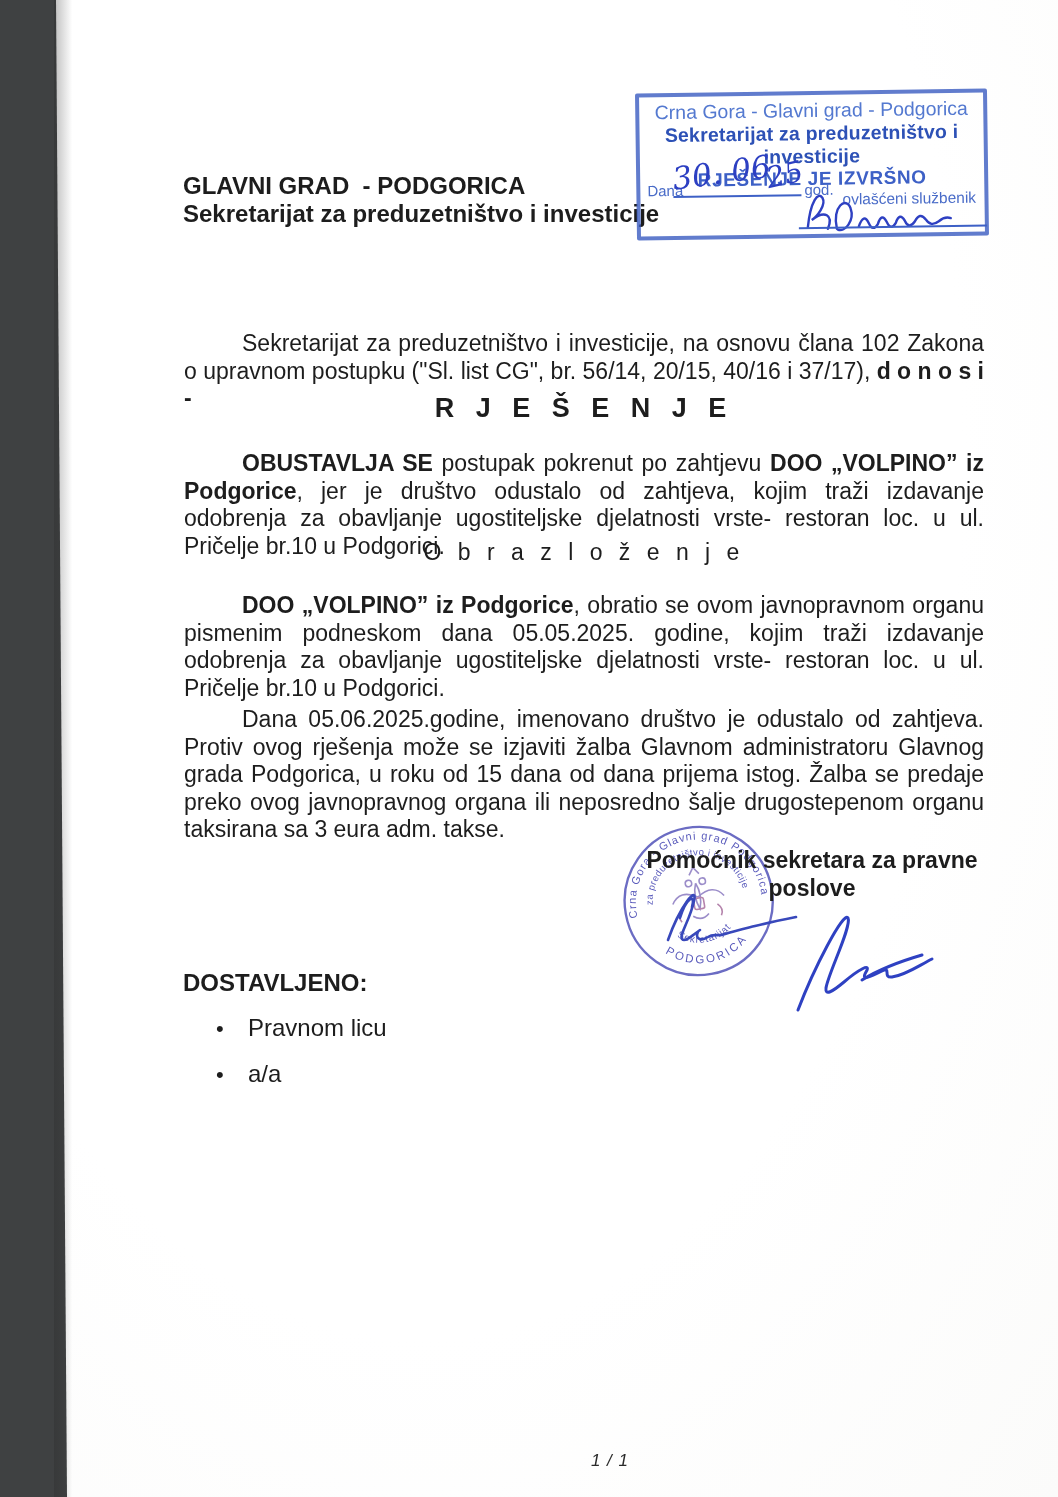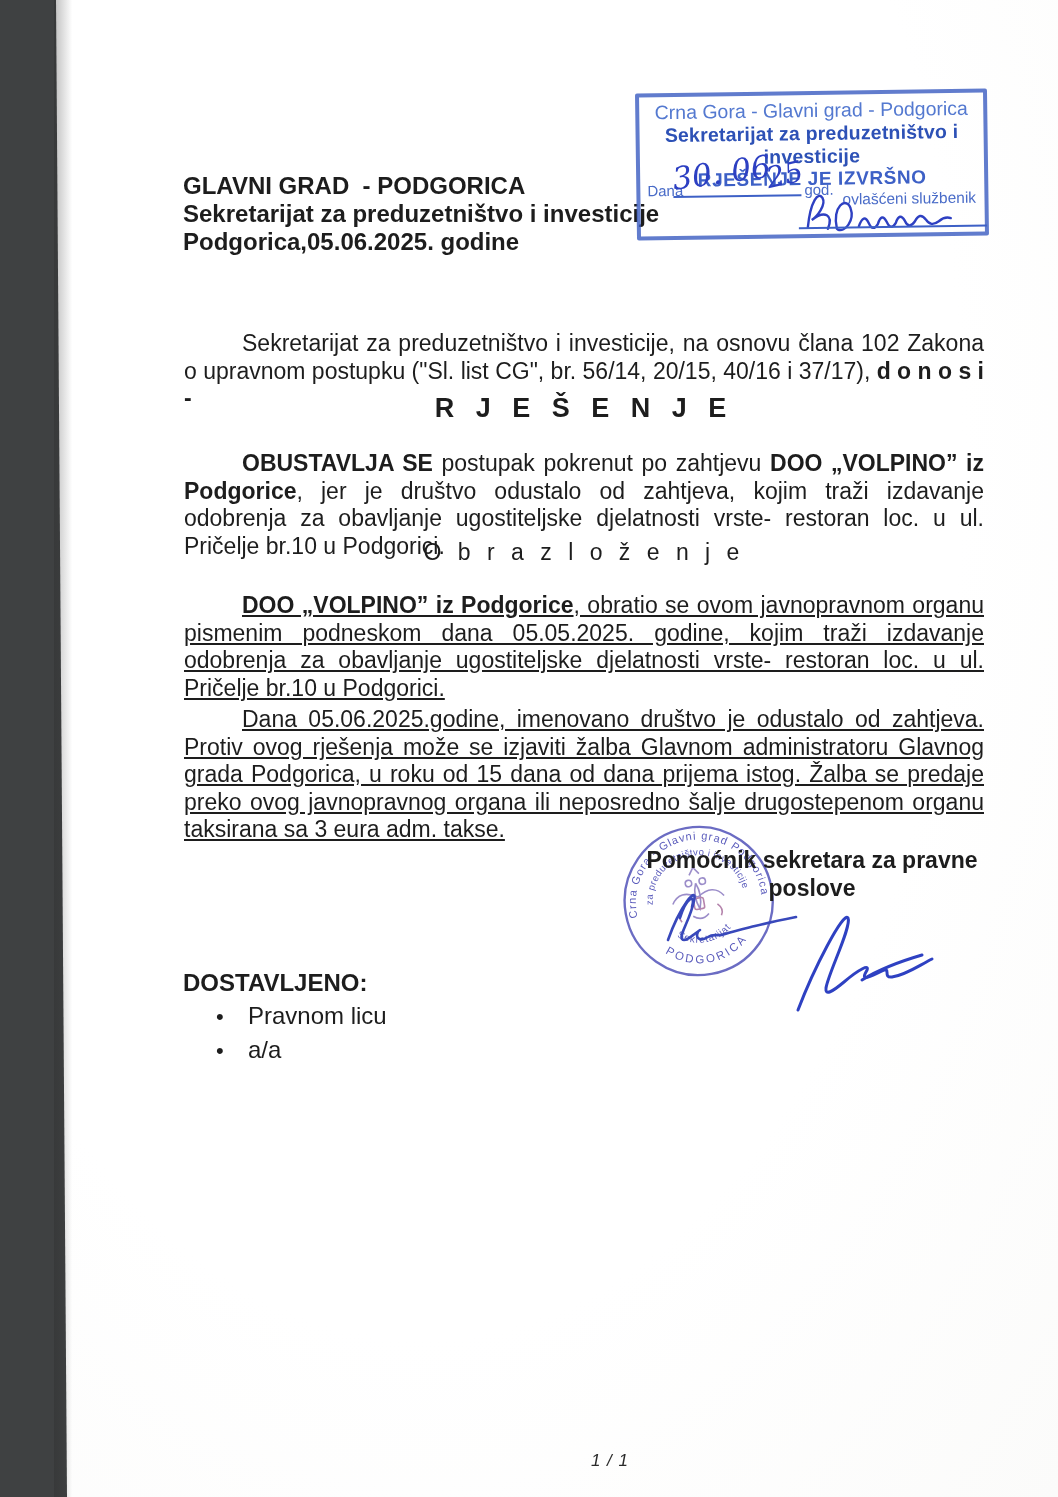--- a/index.html
+++ b/index.html
@@ -37,21 +37,21 @@
   .intro{top:326px;}
   .doc-title{
     position:absolute;left:180px;top:393px;width:808px;text-align:center;
     font-weight:bold;font-size:27px;letter-spacing:7px;
   }
   .decision-p{top:446px;}
   .sub-title{
     position:absolute;left:180px;top:539px;width:808px;text-align:center;
     font-weight:normal;font-size:23px;letter-spacing:5px;
   }
-  .explanation{top:588px;text-decoration:underline;}
+  .explanation{top:588px;}
   b{font-weight:bold;}
 
   
   .rect-stamp{
     position:absolute;left:636px;top:91px;width:352px;height:147px;
     border:4px solid rgba(62,95,194,.82);
     border-radius:2px;
     transform:rotate(-0.8deg);
     box-sizing:border-box;
   }
@@ -86,42 +86,41 @@
 
   
   .signer-block{
     position:absolute;left:628px;top:846px;width:368px;
     text-align:center;font-weight:bold;font-size:23px;line-height:28px;
   }
 
   
   .delivery{position:absolute;left:183px;top:969px;font-size:24px;}
   .delivery-heading{font-weight:bold;}
-  .delivery-item{display:flex;margin-top:4px;line-height:29px;}
+  .delivery-item{display:flex;margin-top:16px;line-height:29px;}
   .delivery-item .dot{width:14px;margin-left:33px;margin-right:18px;}
   .delivery-item .dot::before{content:"\2022";font-size:22px;}
 
   
   .footer{
     position:absolute;left:469px;top:1451px;width:160px;text-align:right;
     font-size:17px;font-style:italic;letter-spacing:1px;color:#2a2a2a;
   }
 </style>
 </head>
 <body>
 
 <div class="page">
 
   <div class="scan-band"></div>
   <div class="scan-shade"></div>
 
   <div class="header-block">
     <div>GLAVNI GRAD&nbsp; - PODGORICA</div>
     <div>Sekretarijat za preduzetništvo i investicije</div>
-    <div>Podgorica,05.06.2025. godine</div>
   </div>
 
   <div class="rect-stamp">
     <div class="rs-line rs-l1">Crna Gora - Glavni grad - Podgorica</div>
     <div class="rs-line rs-l2">Sekretarijat za preduzetništvo i investicije</div>
     <div class="rs-line rs-l3">RJEŠENJE JE IZVRŠNO</div>
     <div class="rs-dana">Dana</div>
     <div class="rs-date">30. 06</div>
     <div class="rs-dateline"></div>
     <div class="rs-year">25</div>

